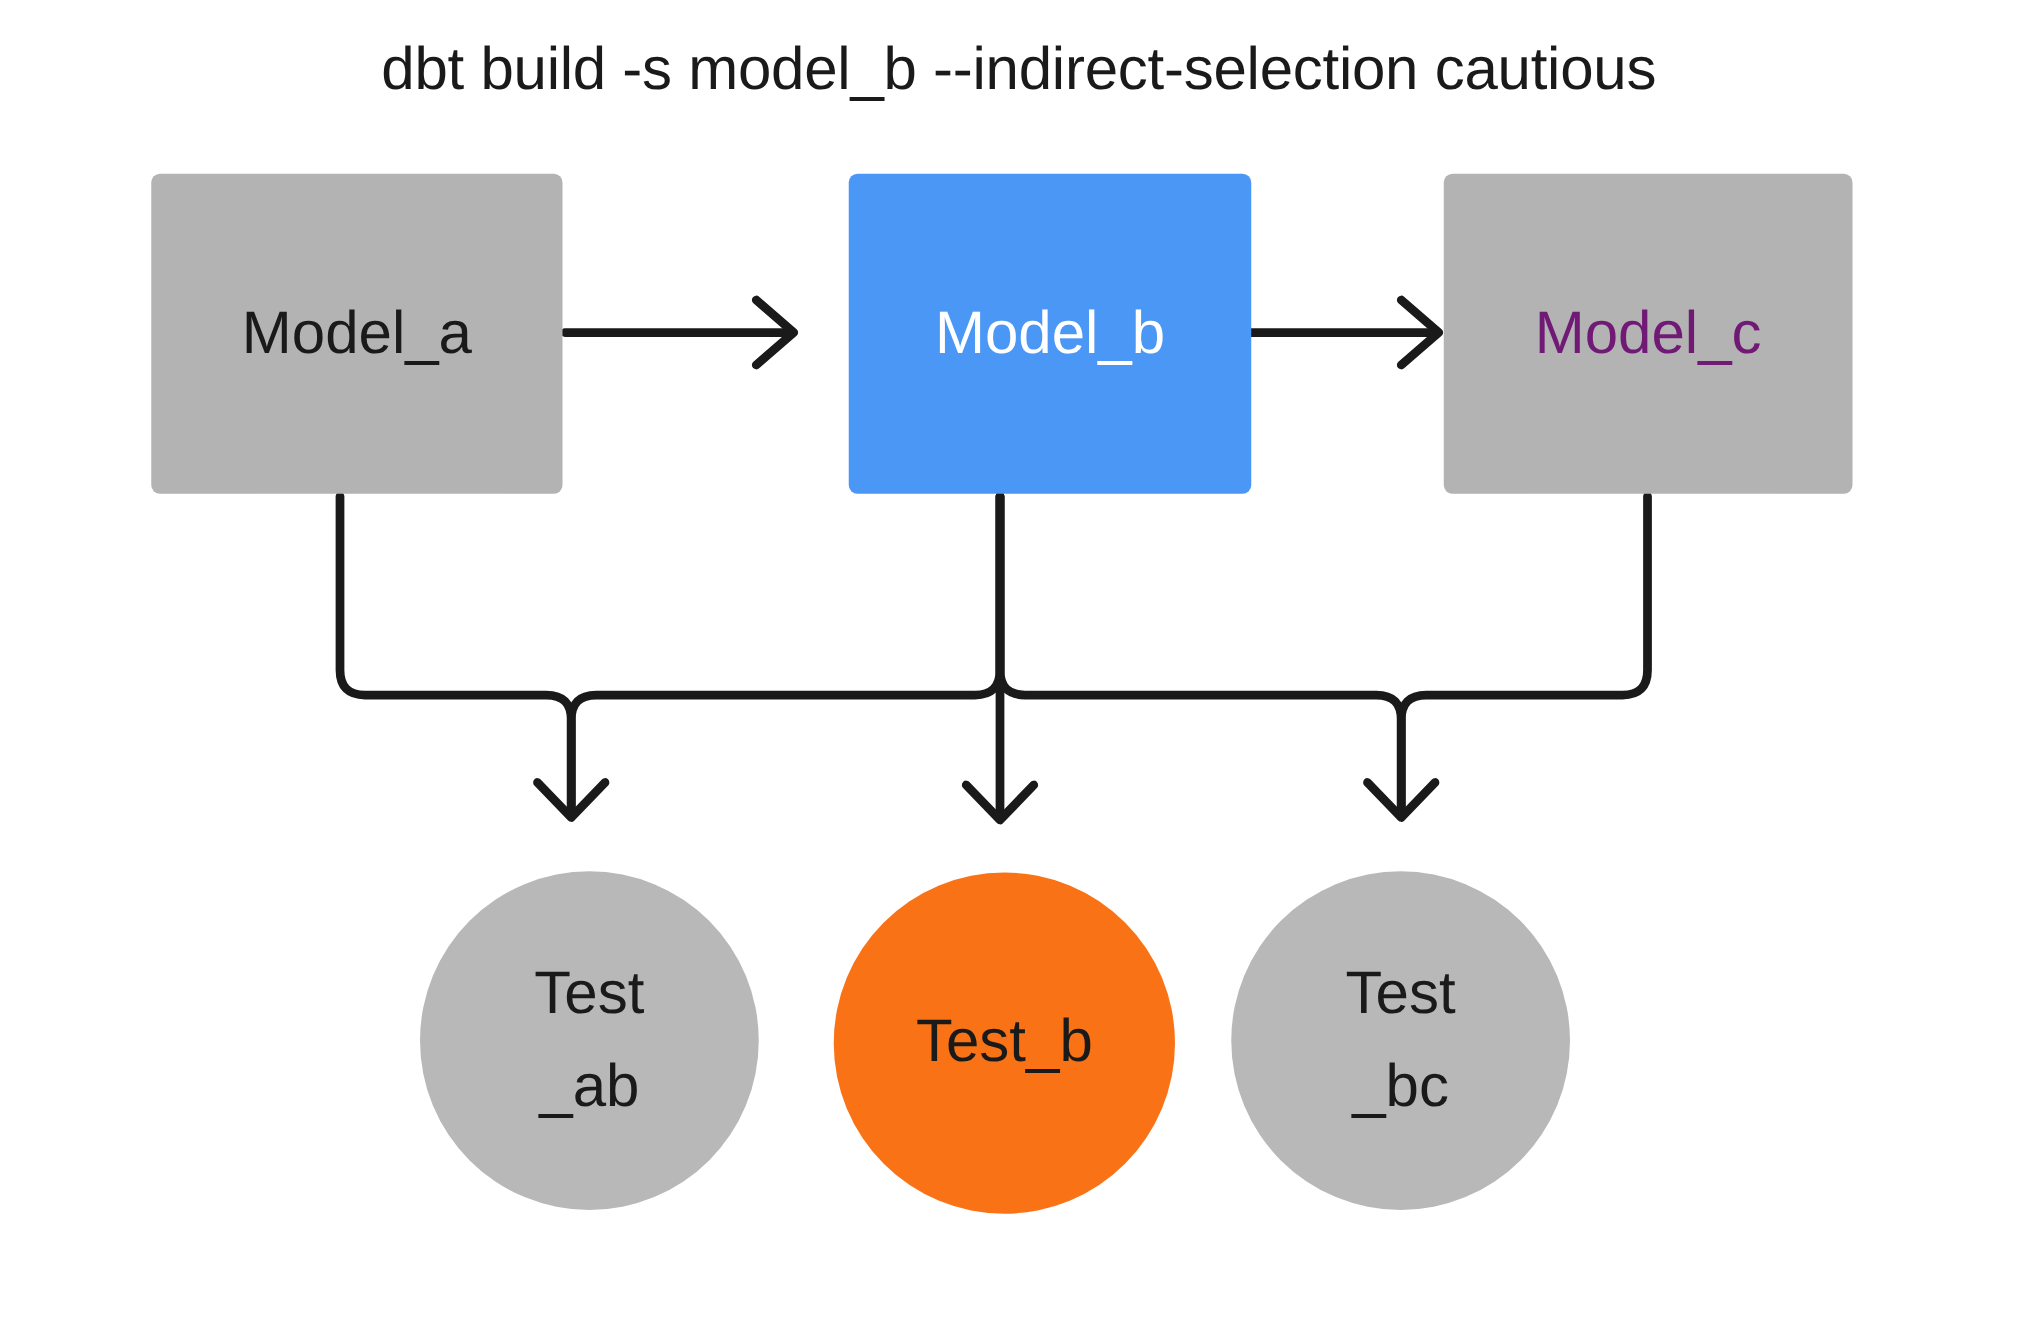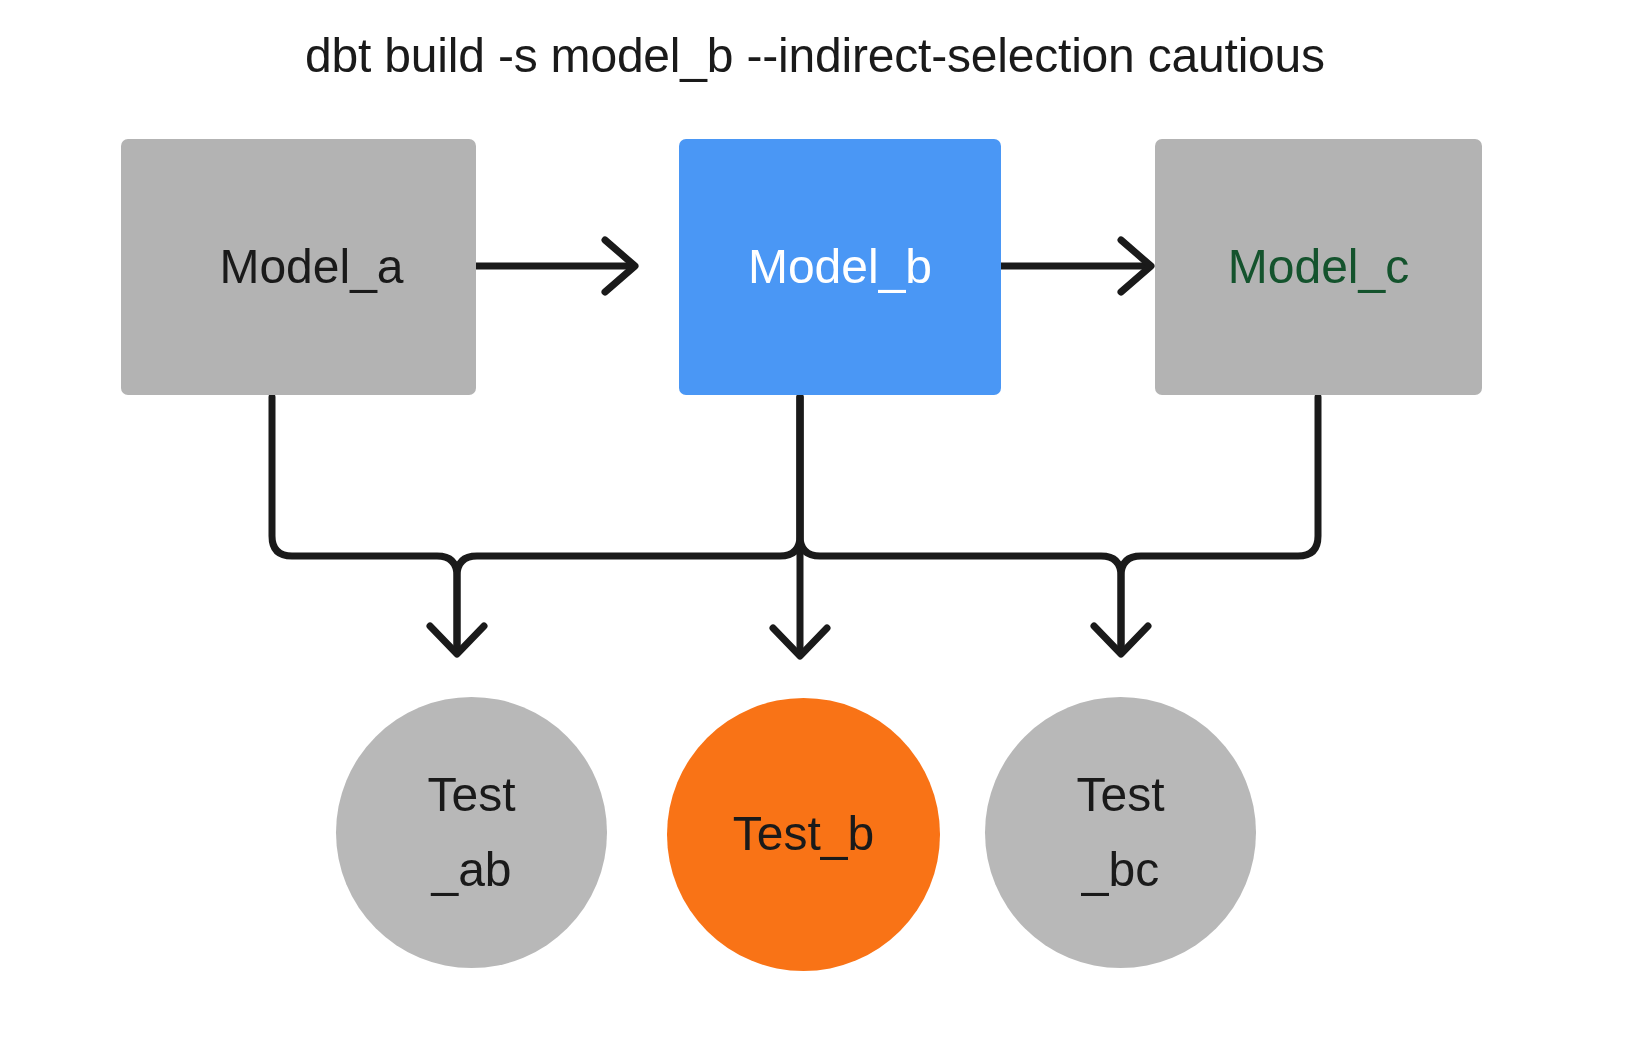--- a/index.html
+++ b/index.html
@@ -61,21 +61,21 @@
     font-size: 48px;
     font-weight: 400;
     line-height: 1.55;
     text-align: center;
   }
   .node-label {
     pointer-events: none;
     user-select: none;
   }
   
-  #node-model-a { left: 121px; top: 139px; width: 329px; height: 256px; padding-left: 26px; }
+  #node-model-a { left: 121px; top: 139px; width: 329px; height: 256px; }
   #node-model-b { left: 638px; top: 139px; width: 322px; height: 256px; margin-left: 41px; }
   #node-model-c { left: 1155px; top: 139px; width: 327px; height: 256px; }
   #node-test-ab { left: 336px; top: 697px; width: 271px; height: 271px; }
   #node-test-b  { left: 667px; top: 698px; width: 273px; height: 273px; }
   #node-test-bc { left: 985px; top: 697px; width: 271px; height: 271px; }
 </style>
 </head>
 <body>
 
 <div id="canvas">
@@ -109,21 +109,21 @@
   </svg>
 
   <div class="node-box" id="node-model-a" style="background:#b3b3b3; color:#1a1a1a;">
     <span class="node-label">Model_a</span>
   </div>
 
   <div class="node-box" id="node-model-b" style="background:#4a97f5; color:#ffffff;">
     <span class="node-label">Model_b</span>
   </div>
 
-  <div class="node-box" id="node-model-c" style="background:#b3b3b3; color:#14532d;">
+  <div class="node-box" id="node-model-c" style="background:#b3b3b3; color:#701a75;">
     <span class="node-label">Model_c</span>
   </div>
 
   <div class="node-circle" id="node-test-ab" style="background:#b8b8b8; color:#1a1a1a;">
     <span class="node-label">Test</span>
     <span class="node-label">_ab</span>
   </div>
 
   <div class="node-circle" id="node-test-b" style="background:#f97316; color:#1a1a1a;text-align:center;">
     <span class="node-label">Test_b</span>

